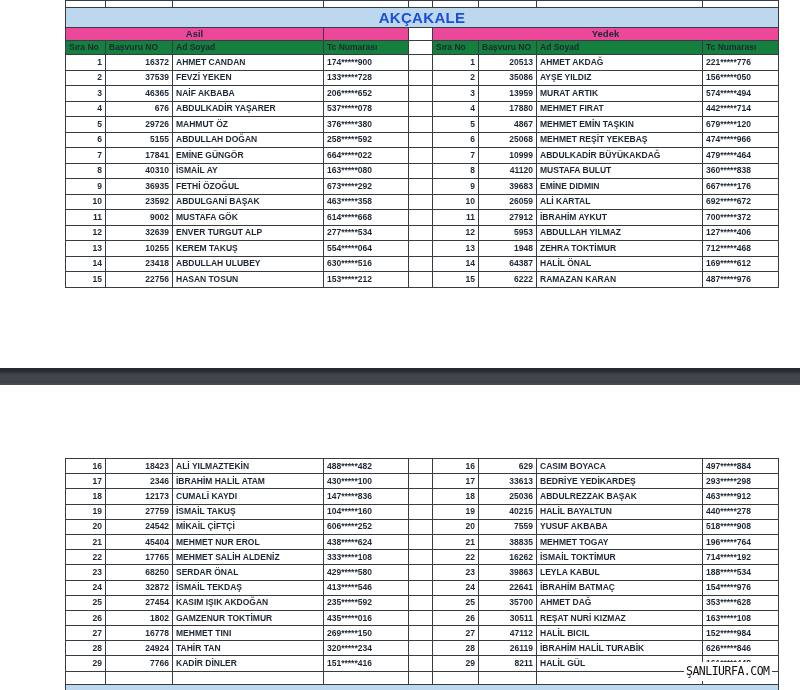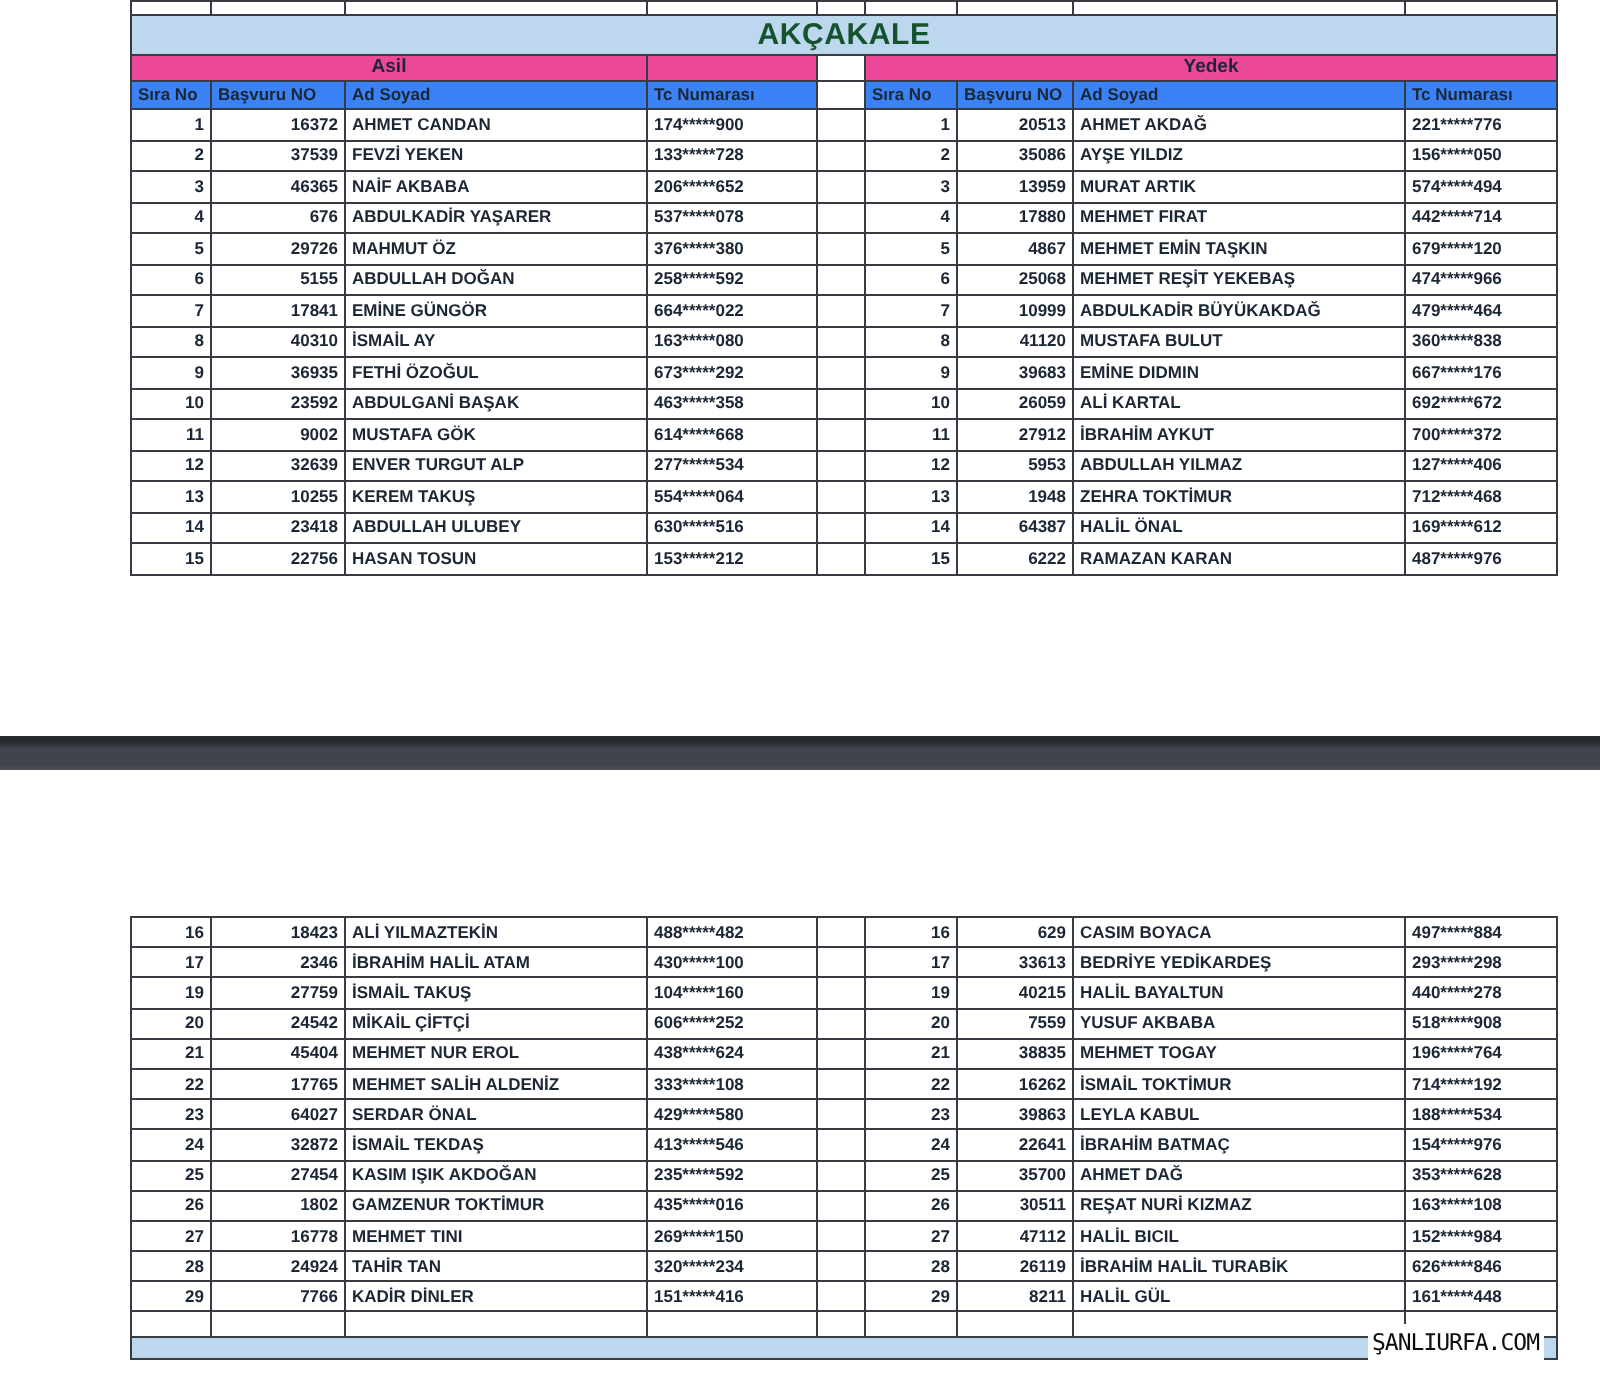--- a/index.html
+++ b/index.html
@@ -10,24 +10,24 @@
      padding:0 3px;line-height:1.05;height:14.5px;overflow:hidden;white-space:nowrap;
      background:#ffffff;}
   .t2 td{height:14.2px;}
   
   .c-no,.c-bas{text-align:right;}
   .c-ad,.c-tc{text-align:left;}
   .c-gap{background:#ffffff;}
   
   .row-sliver td{height:6px;}
   .row-title td{height:19px;background:#bdd7ee;text-align:center;font-size:15px;
-                font-weight:700;color:#14532d;letter-spacing:.3px;}
+                font-weight:700;color:#1d4ed8;letter-spacing:.3px;}
   .row-group td{height:12px;background:#ec4899;text-align:center;font-size:9.5px;}
   .row-group td.c-gap{background:#ffffff;}
-  .row-headers td{height:13px;background:#3b82f6;font-size:8.5px;}
+  .row-headers td{height:13px;background:#15803d;font-size:8.5px;}
   .row-headers td.c-gap{background:#ffffff;}
   .row-empty td{height:12px;}
   .row-strip td{height:10px;background:#bdd7ee;}
   #page1{position:absolute;left:65px;top:0;}
   #page2{position:absolute;left:65px;top:458px;}
   #divider{position:absolute;left:0;top:368px;width:800px;height:17px;
            background:linear-gradient(180deg,#26292d 0%,#26292d 15%,#41454c 40%,#3f434a 85%,#4b4f56 100%);}
   #watermark{position:absolute;left:684px;top:662px;background:#ffffff;color:#0c0c0c;
              font-family:"DejaVu Sans Mono",monospace;font-size:11.5px;font-weight:400;
              padding:2px 2px 3px 2px;letter-spacing:-0.5px;white-space:nowrap;}
@@ -282,20 +282,31 @@
           <td class="c-bas">2346</td>
           <td class="c-ad">İBRAHİM HALİL ATAM</td>
           <td class="c-tc">430*****100</td>
           <td class="c-gap"></td>
           <td class="c-no">17</td>
           <td class="c-bas">33613</td>
           <td class="c-ad">BEDRİYE YEDİKARDEŞ</td>
           <td class="c-tc">293*****298</td>
         </tr>
         <tr>
+          <td class="c-no">18</td>
+          <td class="c-bas">12173</td>
+          <td class="c-ad">CUMALİ KAYDI</td>
+          <td class="c-tc">147*****836</td>
+          <td class="c-gap"></td>
+          <td class="c-no">18</td>
+          <td class="c-bas">25036</td>
+          <td class="c-ad">ABDULREZZAK BAŞAK</td>
+          <td class="c-tc">463*****912</td>
+        </tr>
+        <tr>
           <td class="c-no">19</td>
           <td class="c-bas">27759</td>
           <td class="c-ad">İSMAİL TAKUŞ</td>
           <td class="c-tc">104*****160</td>
           <td class="c-gap"></td>
           <td class="c-no">19</td>
           <td class="c-bas">40215</td>
           <td class="c-ad">HALİL BAYALTUN</td>
           <td class="c-tc">440*****278</td>
         </tr>
@@ -327,21 +338,21 @@
           <td class="c-ad">MEHMET SALİH ALDENİZ</td>
           <td class="c-tc">333*****108</td>
           <td class="c-gap"></td>
           <td class="c-no">22</td>
           <td class="c-bas">16262</td>
           <td class="c-ad">İSMAİL TOKTİMUR</td>
           <td class="c-tc">714*****192</td>
         </tr>
         <tr>
           <td class="c-no">23</td>
-          <td class="c-bas">64027</td>
+          <td class="c-bas">68250</td>
           <td class="c-ad">SERDAR ÖNAL</td>
           <td class="c-tc">429*****580</td>
           <td class="c-gap"></td>
           <td class="c-no">23</td>
           <td class="c-bas">39863</td>
           <td class="c-ad">LEYLA KABUL</td>
           <td class="c-tc">188*****534</td>
         </tr>
         <tr>
           <td class="c-no">24</td>

